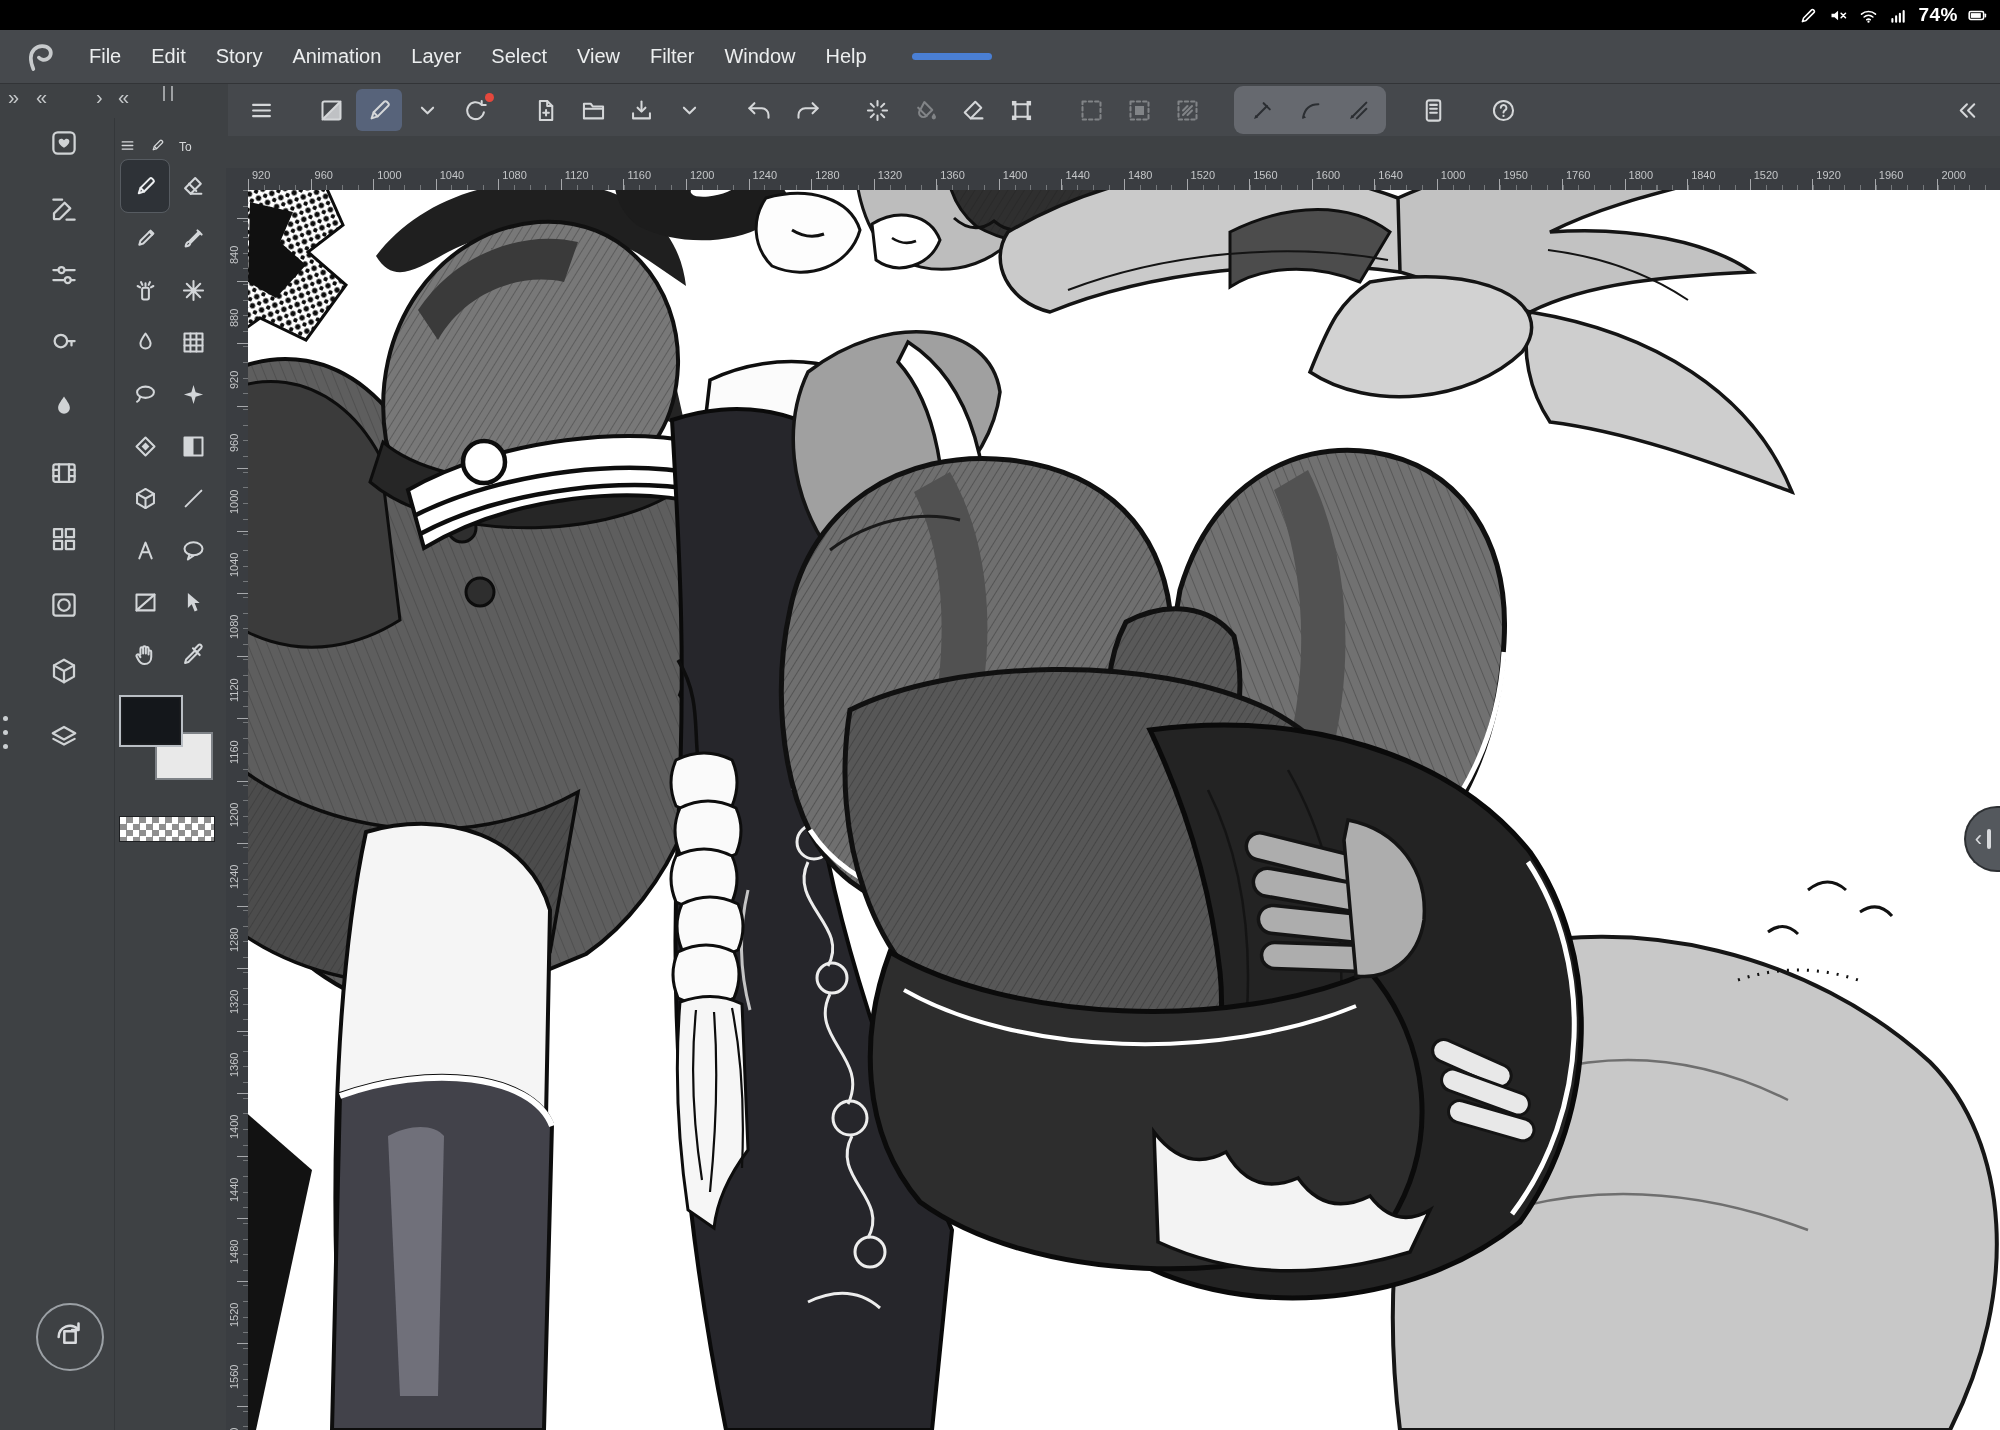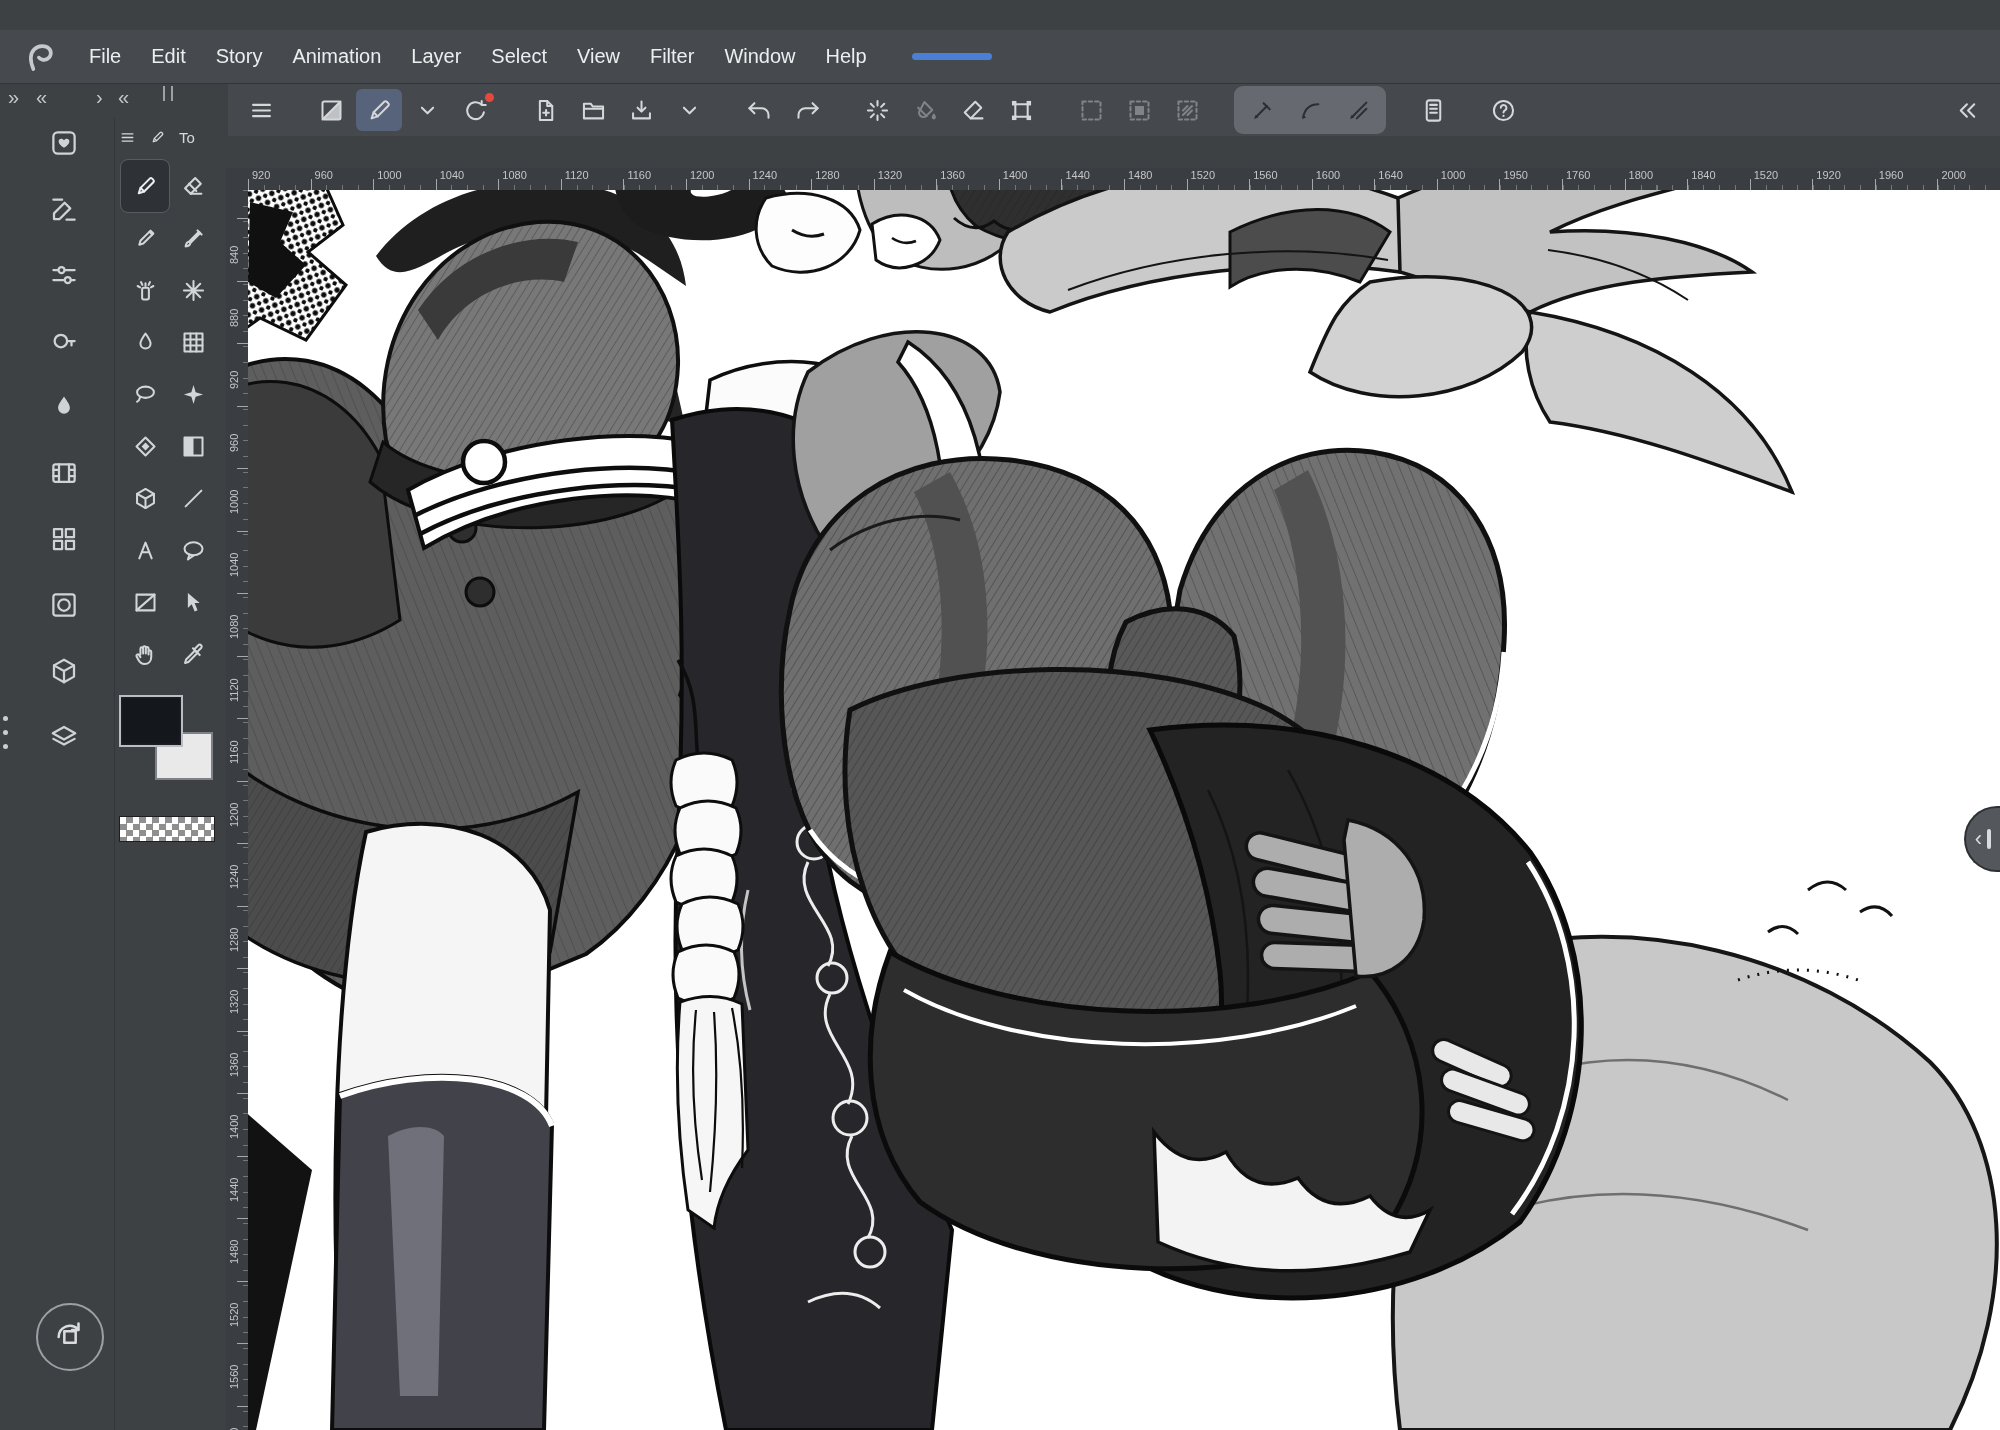--- a/index.html
+++ b/index.html
@@ -59,21 +59,21 @@
   .cmd-bar{position:absolute;left:28px;top:122px;width:72px;display:flex;flex-direction:column;align-items:center;gap:24px;z-index:12}
   .cmd-btn{width:44px;height:42px;display:flex;align-items:center;justify-content:center;color:#d0d3d5;border-radius:6px}
   .cmd-btn .ic{width:30px;height:30px}
   .edge-dots{position:absolute;left:3px;top:716px;display:flex;flex-direction:column;gap:9px;z-index:12}
   .edge-dots i{width:5px;height:5px;border-radius:50%;background:#caced1}
   .rotate-btn{position:absolute;left:36px;top:1303px;width:68px;height:68px;border:2.5px solid #9ba0a5;border-radius:50%;display:flex;align-items:center;justify-content:center;color:#d9dbde;background:#3e4144;z-index:12}
   .rotate-btn .ic{width:34px;height:34px}
 
   
   .palette{position:absolute;left:114px;top:118px;width:110px;height:1312px;z-index:12;border-left:1px solid #34373a}
-  .pal-header{position:absolute;left:4px;top:2px;height:34px;display:flex;align-items:center;gap:13px;color:#d6d8da;font-size:15px}
+  .pal-header{position:absolute;left:4px;top:2px;height:34px;display:flex;align-items:flex-end;gap:13px;color:#d6d8da;font-size:12px}
   .pal-header .ic{width:17px;height:17px}
   .tool-grid{position:absolute;left:6px;top:42px;width:98px;display:grid;grid-template-columns:48px 48px;grid-auto-rows:52px}
   .tool-cell{display:flex;align-items:center;justify-content:center;color:#d3d6d9;border-radius:7px}
   .tool-cell .ic{width:27px;height:27px}
   .tool-cell.sel{background:#2e3237;outline:1px solid #565b61;color:#eceef0}
   .swatch-sub{position:absolute;left:40px;top:614px;width:58px;height:48px;border:2px solid #7e8287}
   .swatch-main{position:absolute;left:4px;top:577px;width:64px;height:52px;border:2.5px solid #b9bec4;box-shadow:0 0 0 1.5px #1c1e21 inset}
   .swatch-checker{position:absolute;left:4px;top:698px;width:96px;height:26px;border:1.5px solid #1d1f22;background-color:#fff;background-image:conic-gradient(#8f8f8f 25%,#fff 0 50%,#8f8f8f 0 75%,#fff 0);background-size:13px 13px}
 
   
@@ -81,20 +81,46 @@
 
   
   .right-handle{position:absolute;right:0;top:806px;width:36px;height:66px;background:#54585d;border:2px solid #2d3033;border-right:none;border-radius:34px 0 0 34px;display:flex;align-items:center;justify-content:center;gap:5px;color:#d9dbde;font-size:22px;z-index:25}
   .right-handle b{display:block;width:4px;height:20px;background:#d9dbde;border-radius:2px}
 </style>
 </head>
 <body>
 
 <div class="screen">
 
+  <div class="statusbar">
+    <span style="display:flex;gap:9px;align-items:center">
+        <svg viewBox="0 0 24 24" class="ic">
+          <path d="M5 19l1.4-4.2L15.6 5.6a1.4 1.4 0 0 1 2 0l.8.8a1.4 1.4 0 0 1 0 2L9.2 17.6 5 19z"></path>
+        </svg>
+        <svg viewBox="0 0 24 24" class="ic">
+          <path d="M4 10v4h3.5l4 3.5v-11L7.5 10H4z" fill="currentColor" stroke="none"></path>
+          <path d="M15 9.5l5 5M20 9.5l-5 5"></path>
+        </svg>
+        <svg viewBox="0 0 24 24" class="ic">
+          <path d="M4 10.5a12 12 0 0 1 16 0M7 13.7a7.6 7.6 0 0 1 10 0M10 16.8a3.6 3.6 0 0 1 4 0"></path>
+          <circle cx="12" cy="19" r="1.3" fill="currentColor" stroke="none"></circle>
+        </svg>
+        <svg viewBox="0 0 24 24" class="ic">
+          <path d="M5 19v-3M9.3 19v-6M13.6 19v-9M17.9 19V7" stroke-width="2.4"></path>
+        </svg>
+      </span>
+    <span class="battery-pct">74%</span>
+    <span>
+        <svg viewBox="0 0 24 24" class="ic">
+          <rect x="2.5" y="7.5" width="16.5" height="9" rx="1.8"></rect>
+          <rect x="4.3" y="9.3" width="11.5" height="5.4" fill="currentColor" stroke="none"></rect>
+          <path d="M21 10.5v3"></path>
+        </svg>
+      </span>
+  </div>
 
   <div class="menubar">
     <span class="logo-slot">
         <svg viewBox="0 0 24 24" class="ic">
           <path d="M8 20.5C5.8 15 5.6 9.6 8.6 6.6c3-3 8.2-3 10.6-.4 2 2.3 1.3 5.8-1.5 7.2-2.2 1.1-4.8.5-5.8-1"></path>
         </svg>
       </span>
     <span style="display:flex;height:100%">
         <div class="menu-item">File</div>
         <div class="menu-item">Edit</div>

